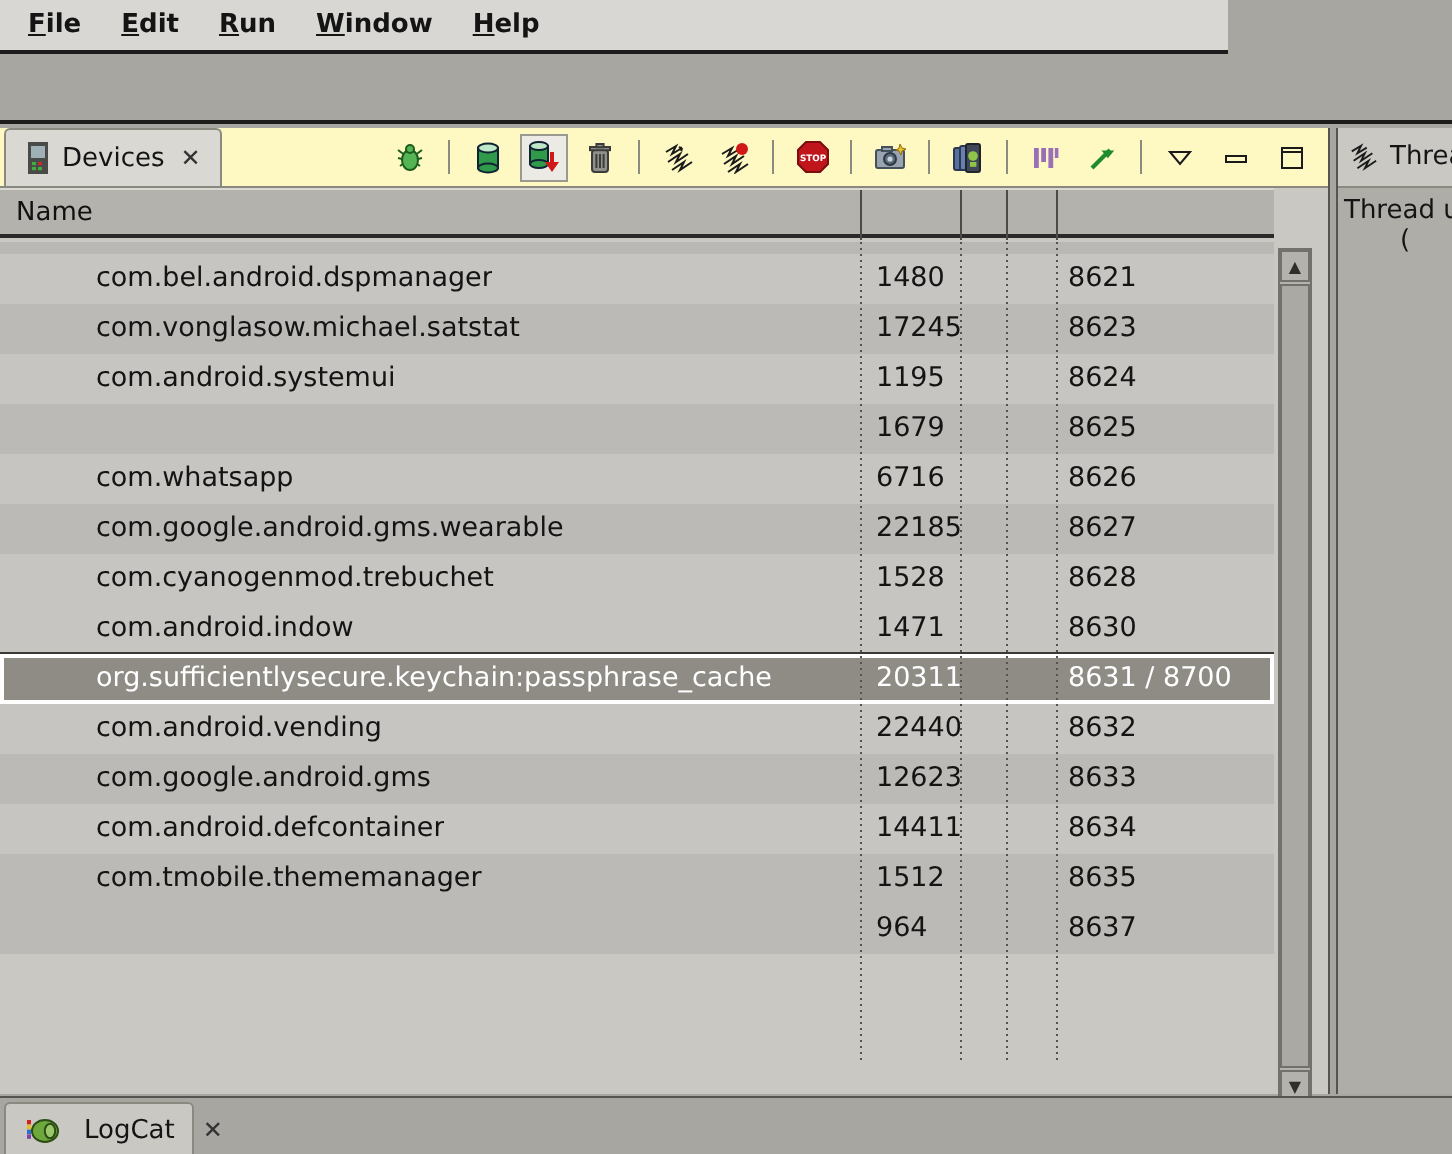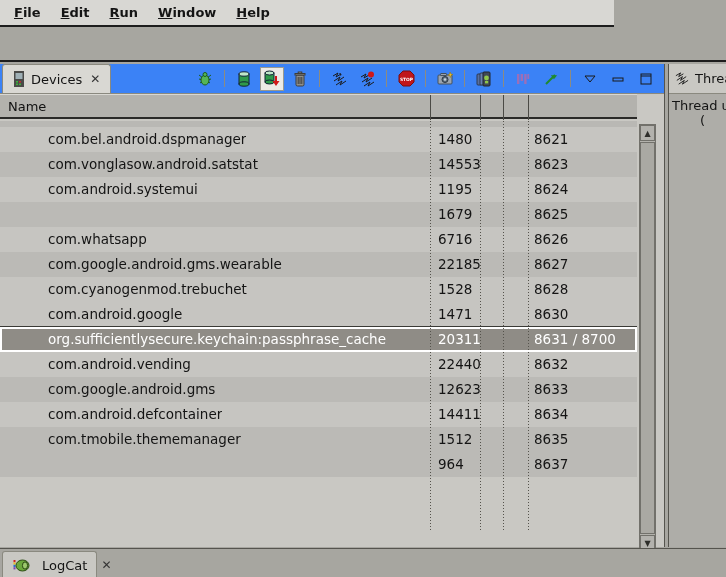--- a/index.html
+++ b/index.html
@@ -22,21 +22,21 @@
     position:absolute; left:0; top:29px; width:726px; height:33px;
     background:#a7a6a0; border-bottom:2px solid #1d1d1d;
   }
   
   .devices-panel {
     position:absolute; left:0; top:64px; width:665px; height:483px;
     background:#c9c8c3; border-right:1px solid #55544e;
   }
   .tabbar {
     position:absolute; left:0; top:0; width:100%; height:30px;
-    background:#3b82f6; border-bottom:1px solid #8a897f;
+    background:#fef9c3; border-bottom:1px solid #8a897f;
     display:flex; align-items:center;gap:20px;
   }
   .tab {
     display:flex; align-items:center; gap:6px; height:29px; margin-left:2px;
     padding:0 10px; background:#d9d8d3; border:1px solid #8a897f; border-bottom:none;
     border-radius:3px 3px 0 0; font-size:13px;
   }
   .tab .close { font-size:12px; color:#333; margin-left:2px; }
   
   .view-toolbar { margin-left:auto; display:flex; align-items:center; gap:4px; padding-right:6px; }
@@ -269,22 +269,22 @@
       </div>
       <div class="partial-row"></div>
       <div class="rows" id="rows">
     <div class="row odd">
       <span class="cell name">com.bel.android.dspmanager</span>
       <span class="cell pid">1480</span>
       <span class="cell port">8621</span>
     </div>
 
     <div class="row even">
-      <span class="cell name">com.vonglasow.android.satstat</span>
-      <span class="cell pid">14553</span>
+      <span class="cell name">com.vonglasow.michael.satstat</span>
+      <span class="cell pid">17245</span>
       <span class="cell port">8623</span>
     </div>
 
     <div class="row odd">
       <span class="cell name">com.android.systemui</span>
       <span class="cell pid">1195</span>
       <span class="cell port">8624</span>
     </div>
 
     <div class="row even">
@@ -305,21 +305,21 @@
     </div>
 
     <div class="row odd">
       <span class="cell name">com.cyanogenmod.trebuchet</span>
       <span class="cell pid">1528</span>
       <span class="cell port">8628</span>
     </div>
 
 
     <div class="row odd">
-      <span class="cell name">com.android.google</span>
+      <span class="cell name">com.android.indow</span>
       <span class="cell pid">1471</span>
       <span class="cell port">8630</span>
     </div>
 
     <div class="row even selected">
       <span class="cell name">org.sufficientlysecure.keychain:passphrase_cache</span>
       <span class="cell pid">20311</span>
       <span class="cell port">8631 / 8700</span>
     </div>
 

